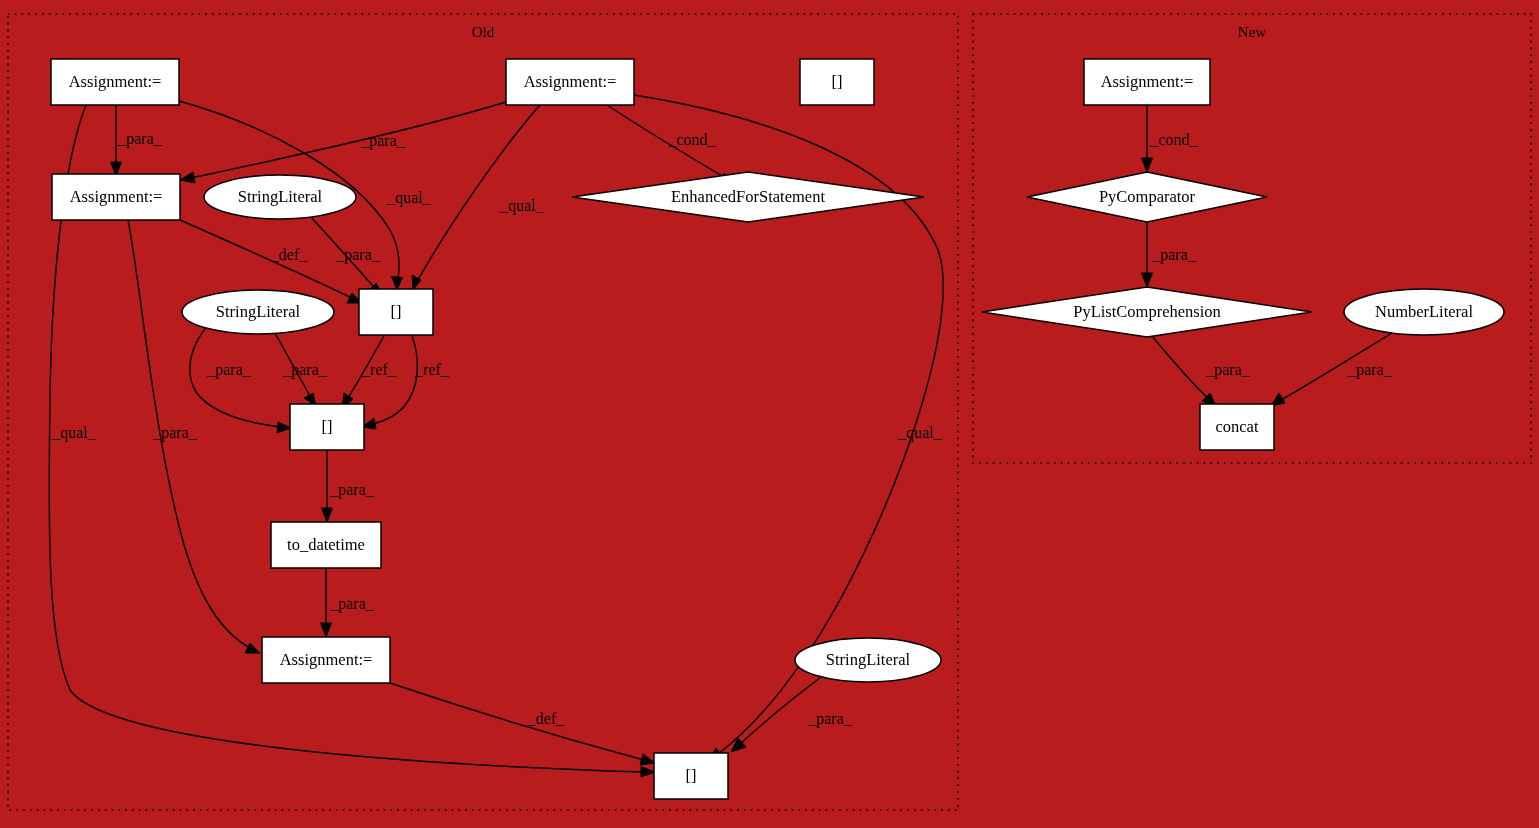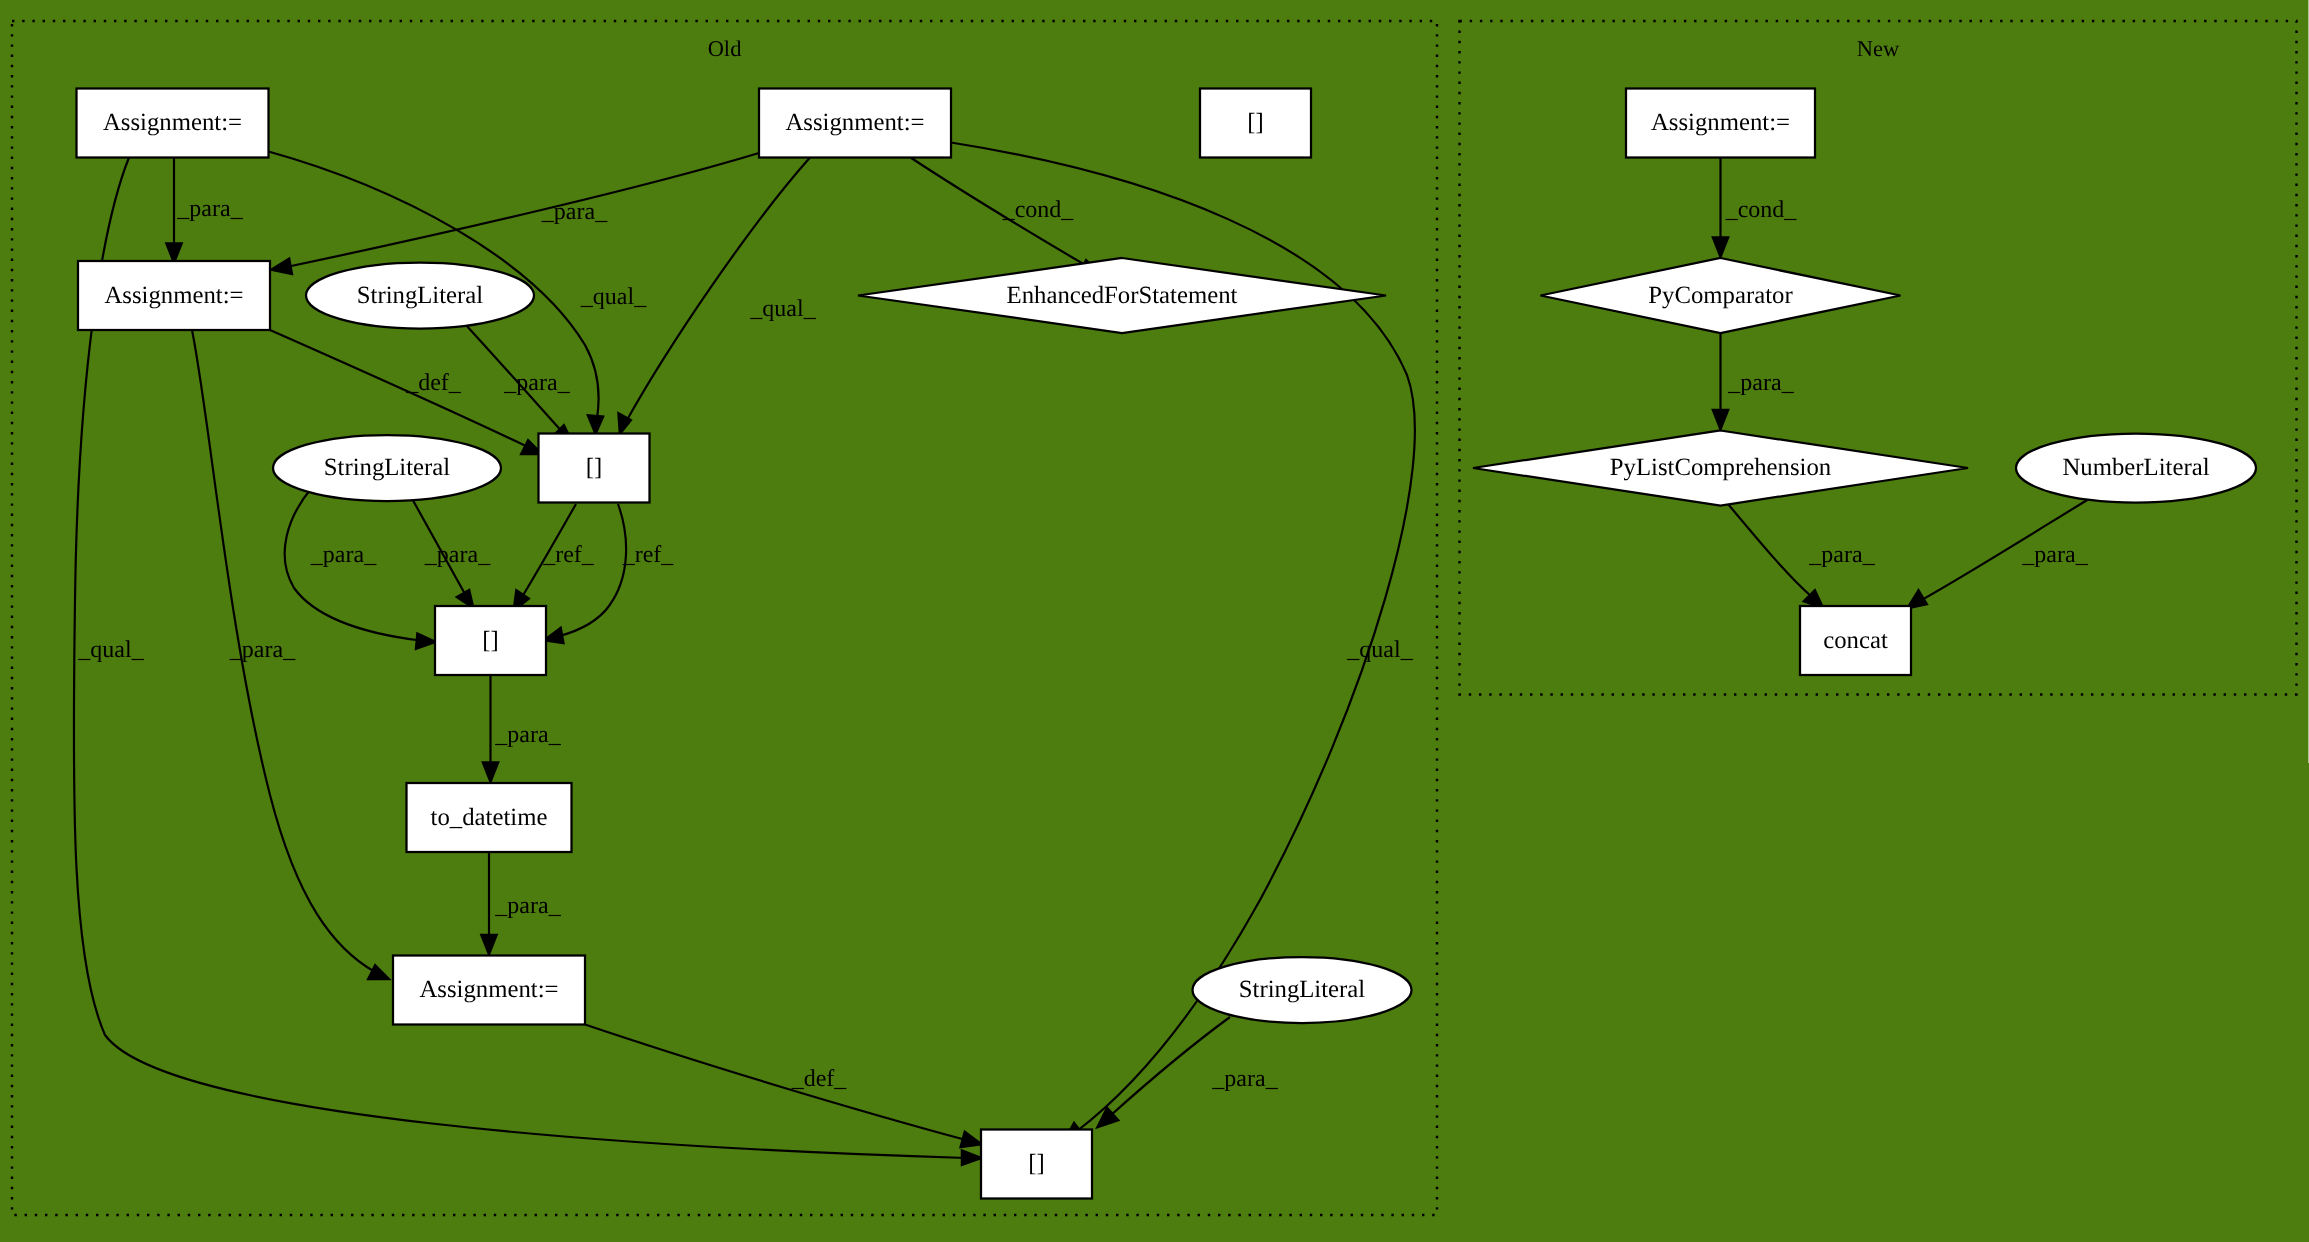--- a/index.html
+++ b/index.html
@@ -7,21 +7,21 @@
     padding: 0;
     background: #ffffff;
   }
   body {
     font-family: "Liberation Serif", "DejaVu Serif", serif;
   }
   #graph-root {
     position: relative;
     width: 1539px;
     height: 828px;
-    background: #4d7c0f;
+    background: #b91c1c;
     overflow: hidden;
   }
   svg#graph-svg {
     display: block;
     width: 1539px;
     height: 828px;
   }
   .cluster-box {
     fill: none;
     stroke: #000000;

